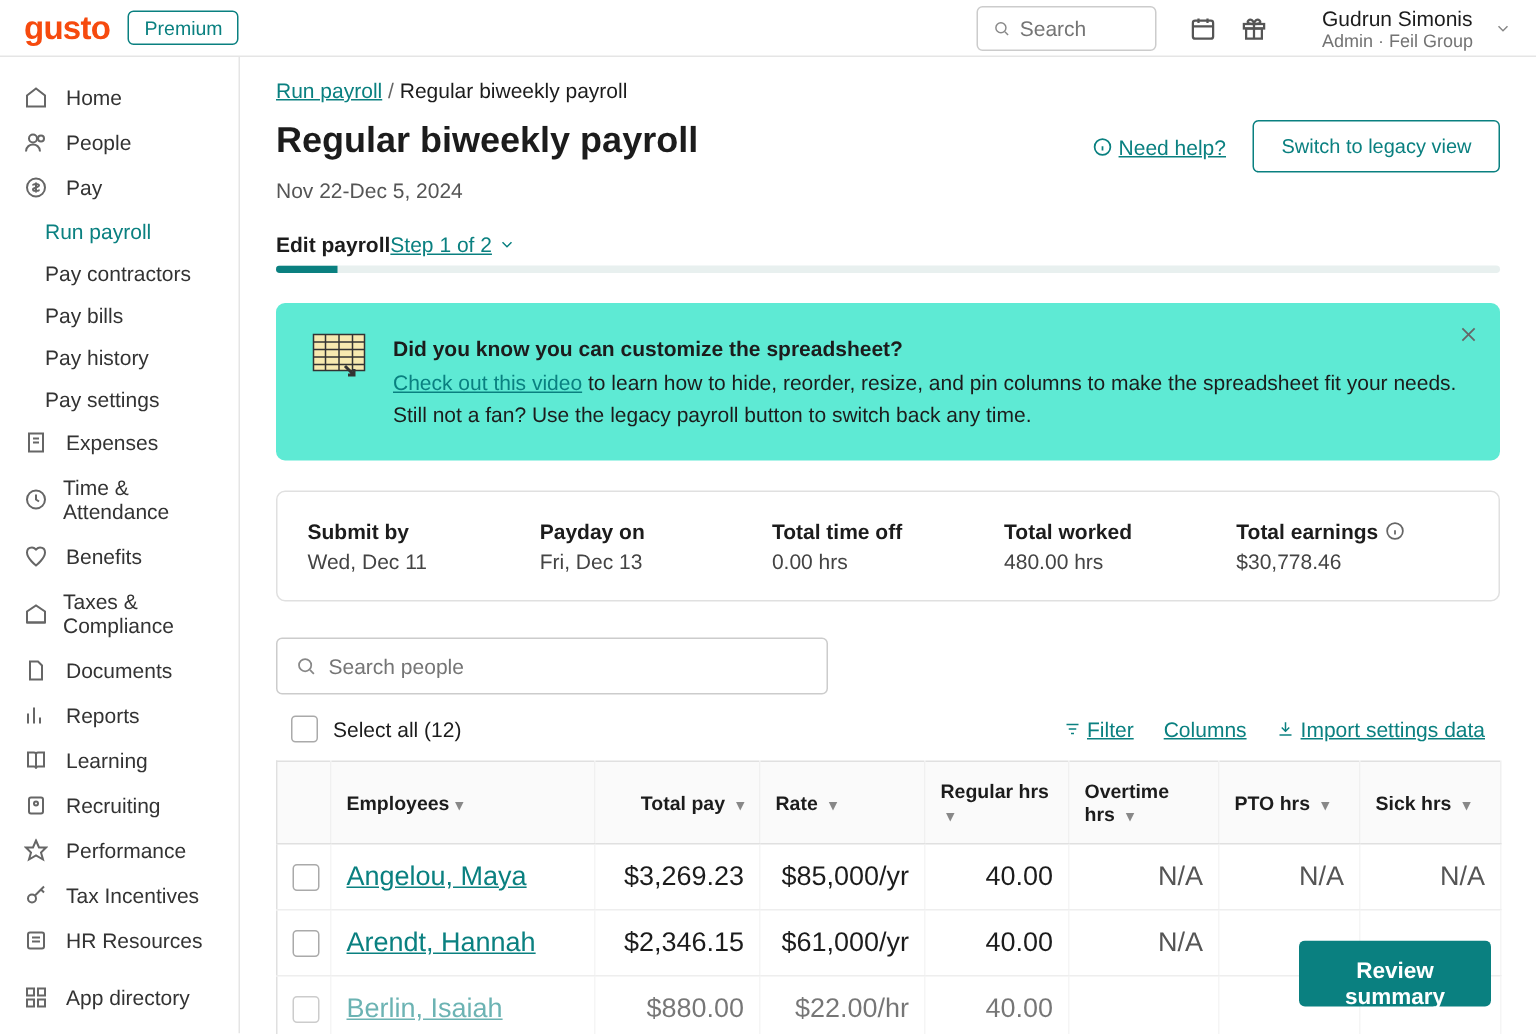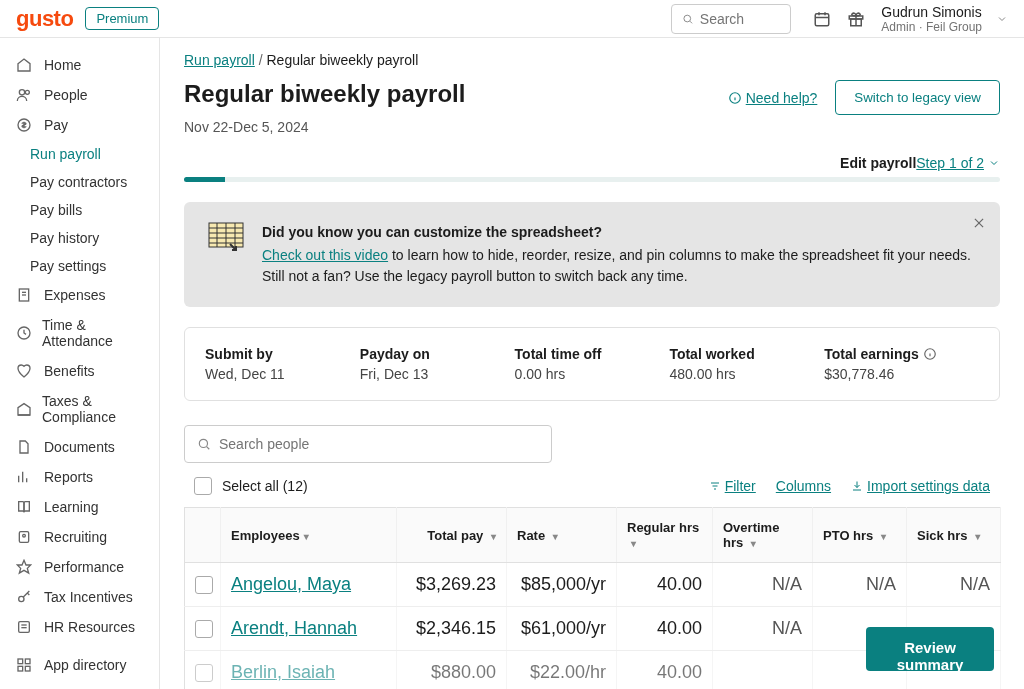--- a/index.html
+++ b/index.html
@@ -6,21 +6,21 @@
     body { font-family: -apple-system, BlinkMacSystemFont, 'Segoe UI', sans-serif; font-size: 14px; color: #1c1c1c; background: #fff; width: 1024px; height: 689px; overflow: hidden; }
     
     
     .topbar { display: flex; align-items: center; height: 38px; padding: 0 16px; border-bottom: 1px solid #e5e5e5; }
     .logo { color: #f64a0e; font-weight: 700; font-size: 22px; letter-spacing: -0.5px; }
     .premium-badge { margin-left: 12px; border: 1.5px solid #0a8080; color: #0a8080; padding: 3px 10px; border-radius: 4px; font-size: 13px; font-weight: 500; }
     .topbar-spacer { flex: 1; }
     .search-box { display: flex; align-items: center; width: 120px; height: 30px; border: 1px solid #ccc; border-radius: 4px; padding: 0 10px; color: #888; margin-right: 14px; }
     .search-box input { border: none; outline: none; margin-left: 6px; width: 100%; font-size: 14px; }
     .icon-btn { width: 22px; height: 22px; margin: 0 6px; display: flex; align-items: center; justify-content: center; cursor: pointer; color: #555; }
-    .user-block { margin-left: 8px; display: flex; align-items: center; cursor: pointer; }
+    .user-block { margin-left: 28px; display: flex; align-items: center; cursor: pointer; }
     .user-block .name { font-weight: 500; font-size: 14px; }
     .user-block .sub { font-size: 12px; color: #737373; }
     .user-block .chev { margin-left: 14px; color: #888; }
     
     
     .layout { display: flex; height: calc(689px - 38px); }
     .sidebar { width: 160px; border-right: 1px solid #e5e5e5; padding: 12px 0; overflow-y: auto; }
     .sidebar-item { display: flex; align-items: center; padding: 7px 16px; cursor: pointer; color: #333; font-size: 14px; }
     .sidebar-item .sicon { width: 18px; margin-right: 10px; color: #666; display: flex; align-items: center; }
     .sidebar-sub { padding: 6px 16px 6px 30px; cursor: pointer; font-size: 14px; color: #333; }
@@ -31,27 +31,27 @@
     .crumb a { color: #0a8080; text-decoration: underline; font-weight: 500; }
     .crumb .sep { color: #666; }
     
     .page-header { display: flex; justify-content: space-between; align-items: flex-start; margin-bottom: 4px; }
     .page-title { font-size: 24px; font-weight: 700; }
     .header-actions { display: flex; align-items: center; gap: 18px; }
     .help-link { color: #0a8080; font-weight: 500; text-decoration: underline; display: flex; align-items: center; gap: 4px; }
     .legacy-btn { border: 1.5px solid #0a8080; color: #0a8080; padding: 9px 18px; border-radius: 4px; font-weight: 500; background: #fff; cursor: pointer; }
     .date-range { color: #555; font-size: 14px; margin-bottom: 20px; }
     
-    .edit-row { display: flex; justify-content: flex-end; align-items: center; margin-bottom: 6px; }
+    .edit-row { display: flex; justify-content: flex-start; align-items: center; margin-bottom: 6px; }
     .edit-row .label { font-weight: 600; font-size: 14px; }
     .step-link { color: #0a8080; font-weight: 500; text-decoration: underline; display: flex; align-items: center; gap: 4px; cursor: pointer; }
     .progress { height: 5px; background: #e8f0ef; border-radius: 3px; margin-bottom: 20px; position: relative; overflow: hidden; }
     .progress-fill { height: 100%; background: #0a8080; width: 5%; }
     
-    .banner { background: #e5e5e5; border-radius: 6px; padding: 20px 24px; display: flex; gap: 18px; margin-bottom: 20px; position: relative; }
+    .banner { background: #5eead4; border-radius: 6px; padding: 20px 24px; display: flex; gap: 18px; margin-bottom: 20px; position: relative; }
     .banner-icon { width: 36px; height: 28px; flex-shrink: 0; }
     .banner-content { flex: 1; font-size: 14px; line-height: 1.5; }
     .banner-title { font-weight: 700; margin-bottom: 2px; }
     .banner-link { color: #0a8080; text-decoration: underline; font-weight: 500; }
     .banner-close { position: absolute; top: 14px; right: 14px; cursor: pointer; color: #666; }
     
     .summary-card { border: 1px solid #e0e0e0; border-radius: 6px; padding: 18px 20px; display: flex; margin-bottom: 24px; }
     .summary-item { flex: 1; }
     .summary-item .lbl { font-weight: 600; margin-bottom: 4px; display: flex; align-items: center; gap: 4px; }
     .summary-item .val { color: #444; }

